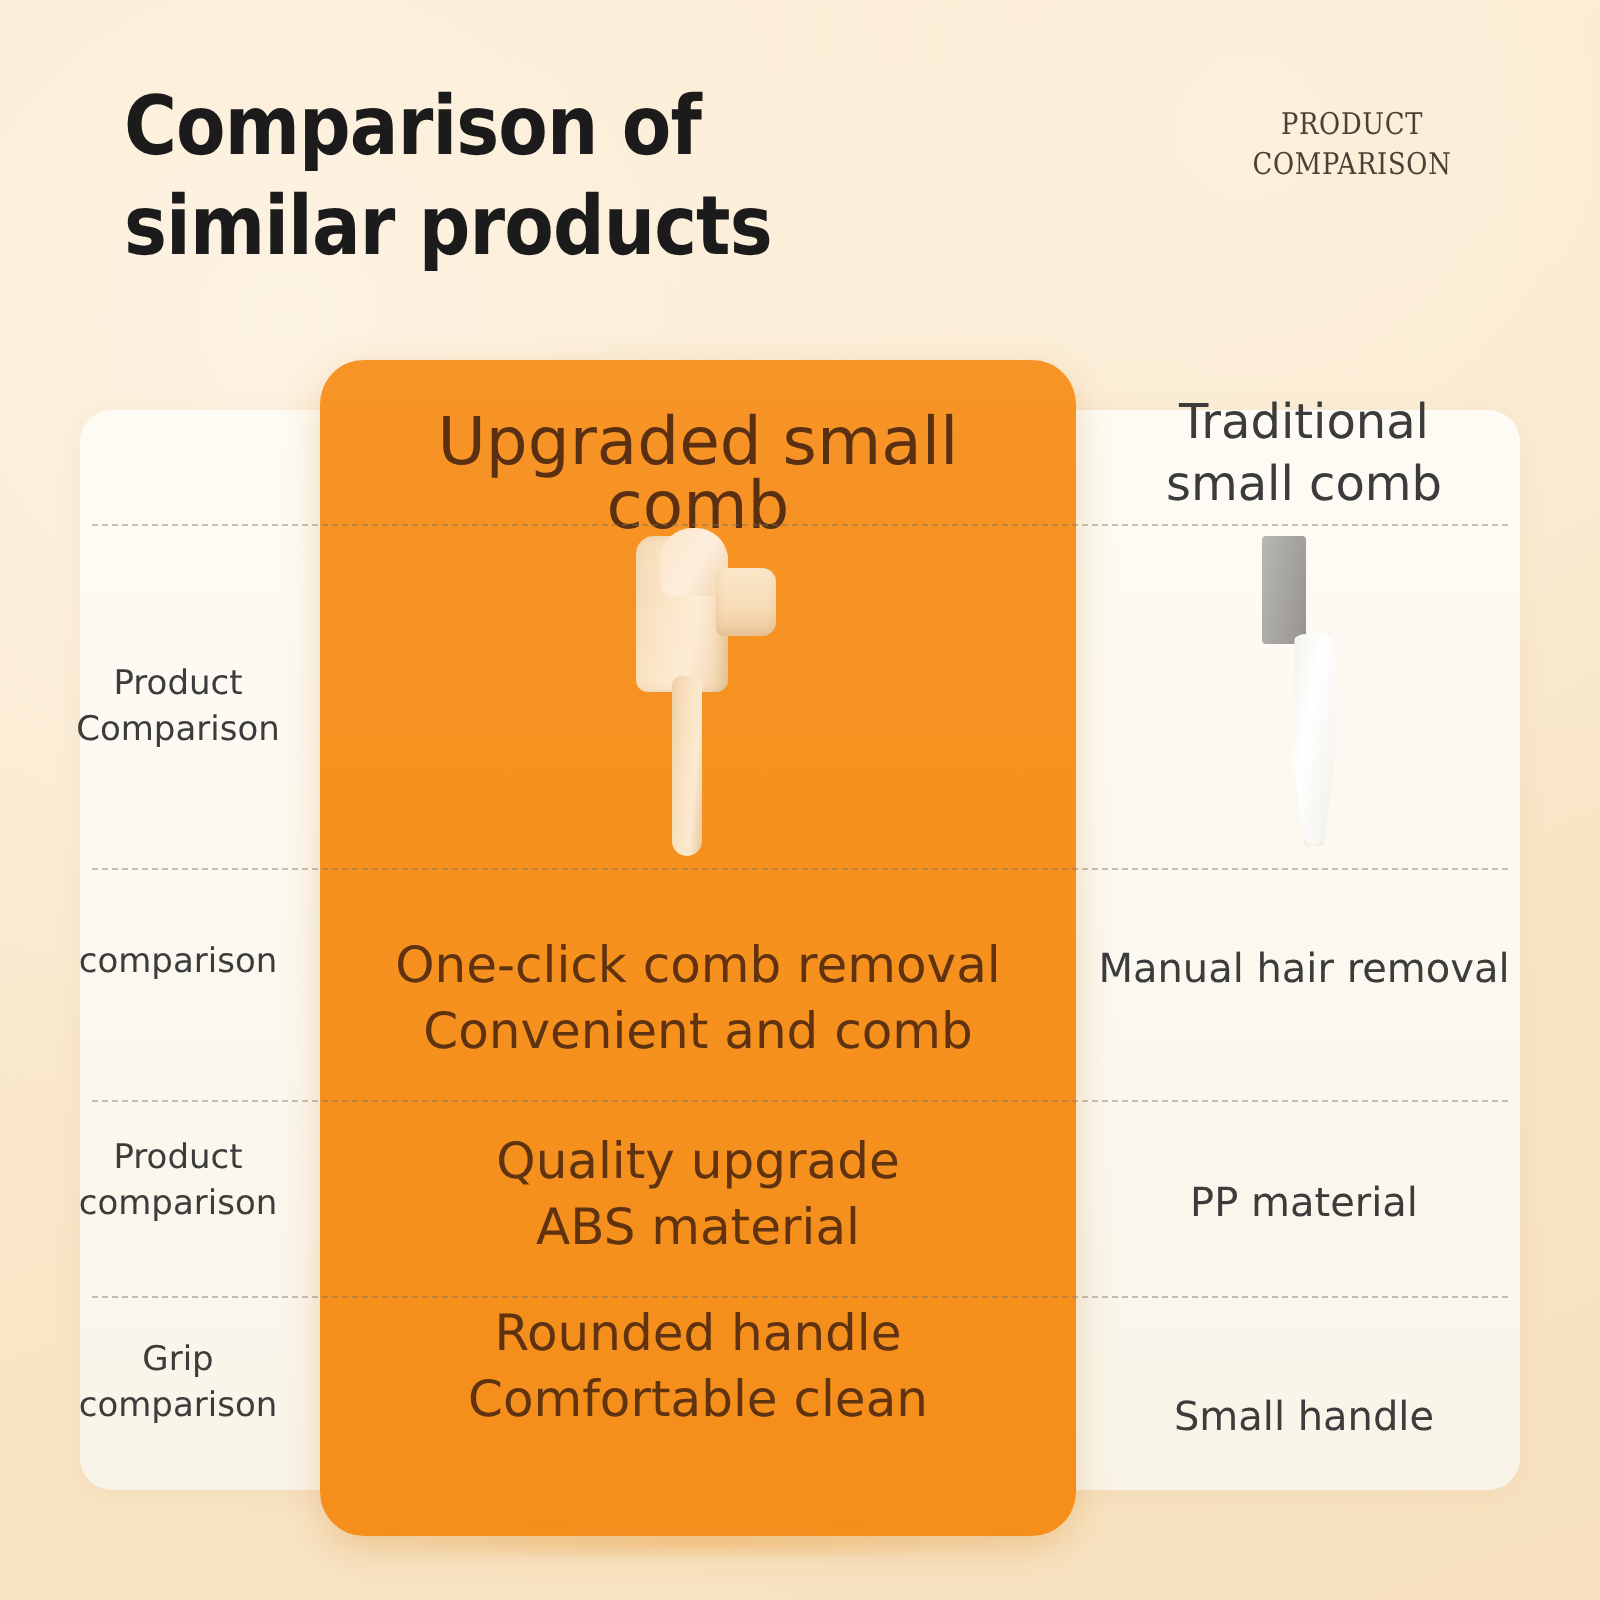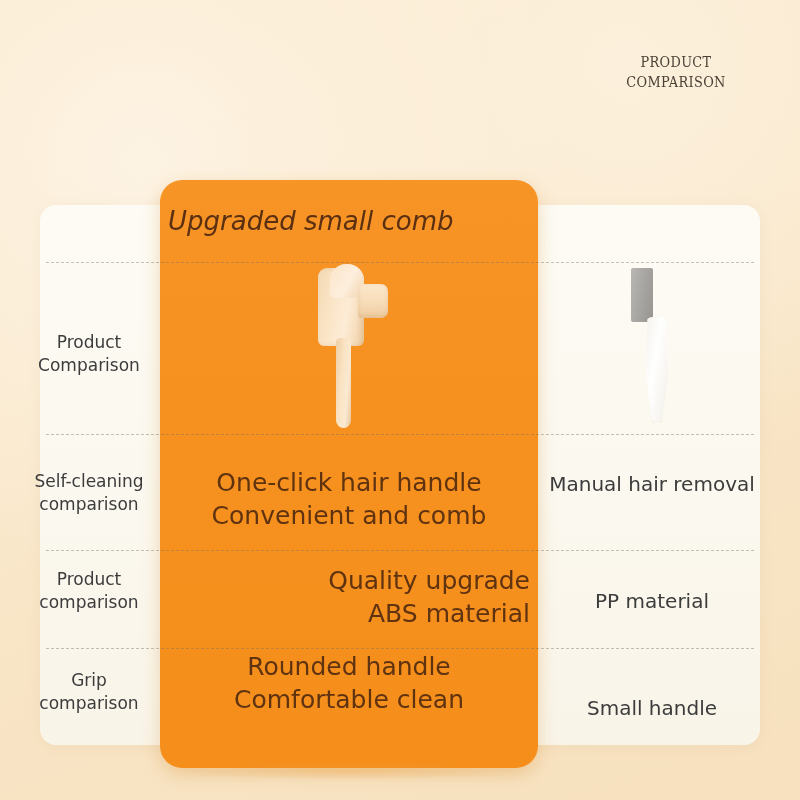--- a/index.html
+++ b/index.html
@@ -92,26 +92,25 @@
     border-radius: 50%;
     background: radial-gradient(ellipse at center, rgba(240,160,60,0.30) 0%, rgba(240,160,60,0) 72%);
   }
 
   
   #header-upgraded {
     position: absolute;
     left: 168px;
     top: 205px;
     width: 362px;
-    text-align: left;
-    font-size: 26px;
+    text-align: center;
+    font-size: 33px;
     line-height: 32px;
     color: #5a2f12;
     font-family: "DejaVu Sans", sans-serif;
-    font-style: italic;
   }
   #header-traditional {
     position: absolute;
     left: 548px;
     top: 196px;
     width: 208px;
     text-align: center;
     font-size: 24px;
     line-height: 31px;
     color: #3b3b3b;
@@ -152,21 +151,21 @@
     position: absolute;
     left: 168px;
     width: 362px;
     text-align: center;
     color: #5f3210;
     font-family: "DejaVu Sans", sans-serif;
     font-size: 25px;
     line-height: 33px;
   }
   .cell-mid.m2 { top: 466px; }
-  .cell-mid.m3 { top: 564px; text-align: right; }
+  .cell-mid.m3 { top: 564px; }
   .cell-mid.m4 { top: 650px; }
 
   
   .cell-right {
     position: absolute;
     left: 548px;
     width: 208px;
     text-align: center;
     color: #3c3c3c;
     font-family: "DejaVu Sans", sans-serif;
@@ -251,43 +250,50 @@
     background: linear-gradient(100deg, #f4f2ec 0%, #ffffff 40%, #f1eee6 100%);
     box-shadow: 0 1px 4px rgba(160,150,130,0.22);
     clip-path: polygon(6% 0%, 94% 0%, 100% 55%, 72% 100%, 28% 100%, 0% 55%);
   }
 </style>
 </head>
 <body>
 
 <div id="page">
 
+  <div id="title-block">
+    <div class="title-line">Comparison of</div>
+    <div class="title-line">similar products</div>
+  </div>
 
   <div id="kicker">
     <div>PRODUCT</div>
     <div>COMPARISON</div>
   </div>
 
   <div id="panel"></div>
 
   <div id="orange-card"></div>
 
   <div id="header-upgraded">Upgraded small comb</div>
+  <div id="header-traditional">
+    <div>Traditional</div>
+    <div>small comb</div>
+  </div>
 
   <div class="divider d1"></div>
   <div class="divider d2"></div>
   <div class="divider d3"></div>
   <div class="divider d4"></div>
 
   <div class="row-label r1">
     <div>Product</div>
     <div>Comparison</div>
   </div>
   <div class="row-label r2">
-    <div>Self-cleaning</div>
     <div>comparison</div>
   </div>
   <div class="row-label r3">
     <div>Product</div>
     <div>comparison</div>
   </div>
   <div class="row-label r4">
     <div>Grip</div>
     <div>comparison</div>
   </div>
@@ -298,21 +304,21 @@
     <div id="up-button"></div>
     <div id="up-handle"></div>
   </div>
 
   <div id="img-traditional">
     <div id="tr-head"></div>
     <div id="tr-handle"></div>
   </div>
 
   <div class="cell-mid m2">
-    <div>One-click hair handle</div>
+    <div>One-click comb removal</div>
     <div>Convenient and comb</div>
   </div>
   <div class="cell-mid m3">
     <div>Quality upgrade</div>
     <div>ABS material</div>
   </div>
   <div class="cell-mid m4">
     <div>Rounded handle</div>
     <div>Comfortable clean</div>
   </div>

